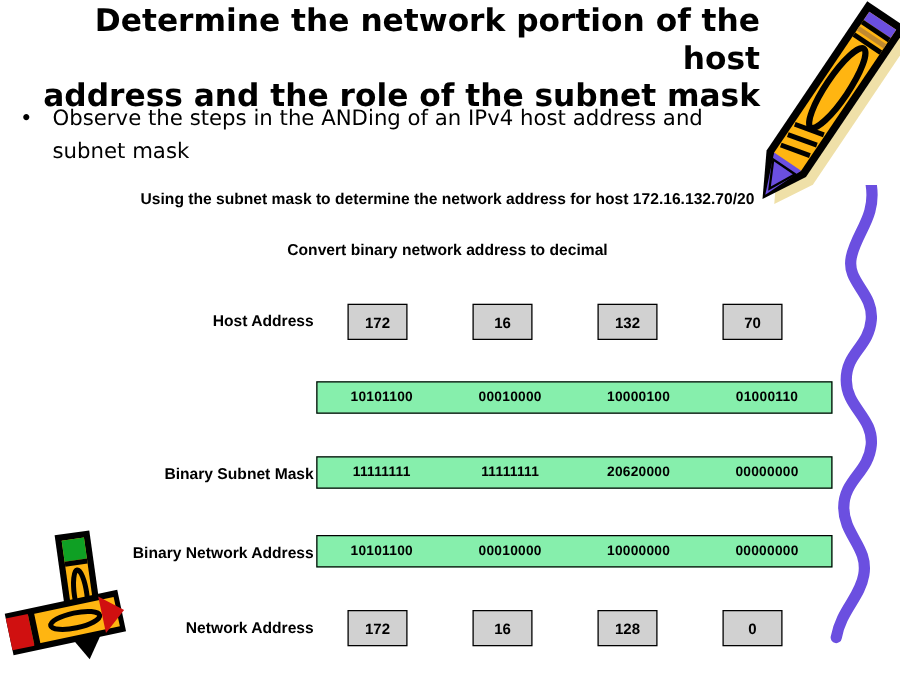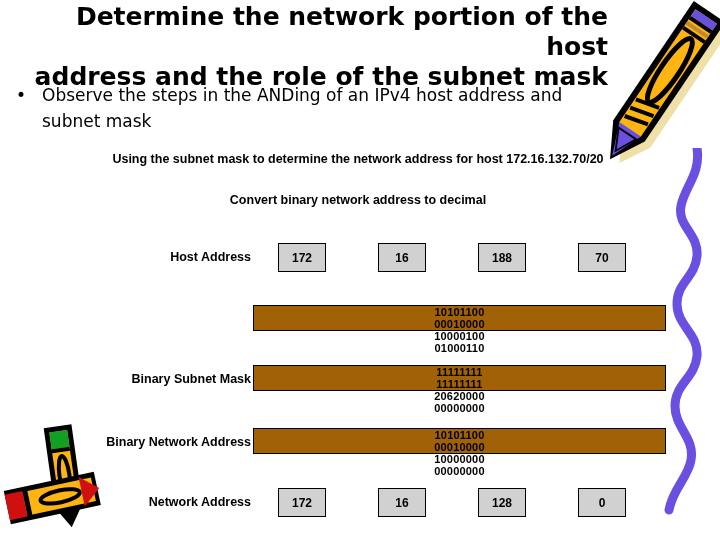--- a/index.html
+++ b/index.html
@@ -95,25 +95,24 @@
     text-align: right;
   }
 
   
   .bar {
     position: absolute;
     left: 240px;
     top: 0px;
     width: 413px;
     height: 26px;
-    background: #a16207;
+    background: #86efac;
     border: 1.5px solid #000000;
     box-sizing: border-box;
     display: flex;
-    flex-direction: column;
   }
   .bar .oct {
     flex: 1 1 0;
     font-family: "Liberation Sans", sans-serif;
     font-size: 11px;
     font-weight: bold;
     color: #000000;
     display: flex;
     align-items: center;
     justify-content: center;
@@ -173,21 +172,21 @@
   <div id="diagram">
 
     <div class="diag-head" id="diag-head-1">Using the subnet mask to determine the network address for host 172.16.132.70/20</div>
     <div class="diag-head" id="diag-head-2">Convert binary network address to decimal</div>
 
     <div class="row" style="top:93px;">
       <div class="row-label">Host Address</div>
       <div class="cells">
         <div class="cell c0">172</div>
         <div class="cell c1">16</div>
-        <div class="cell c2">188</div>
+        <div class="cell c2">132</div>
         <div class="cell c3">70</div>
       </div>
     </div>
 
     <div class="row" style="top:155px;">
       <div class="bar">
         <div class="oct">10101100</div>
         <div class="oct">00010000</div>
         <div class="oct">10000100</div>
         <div class="oct">01000110</div>

